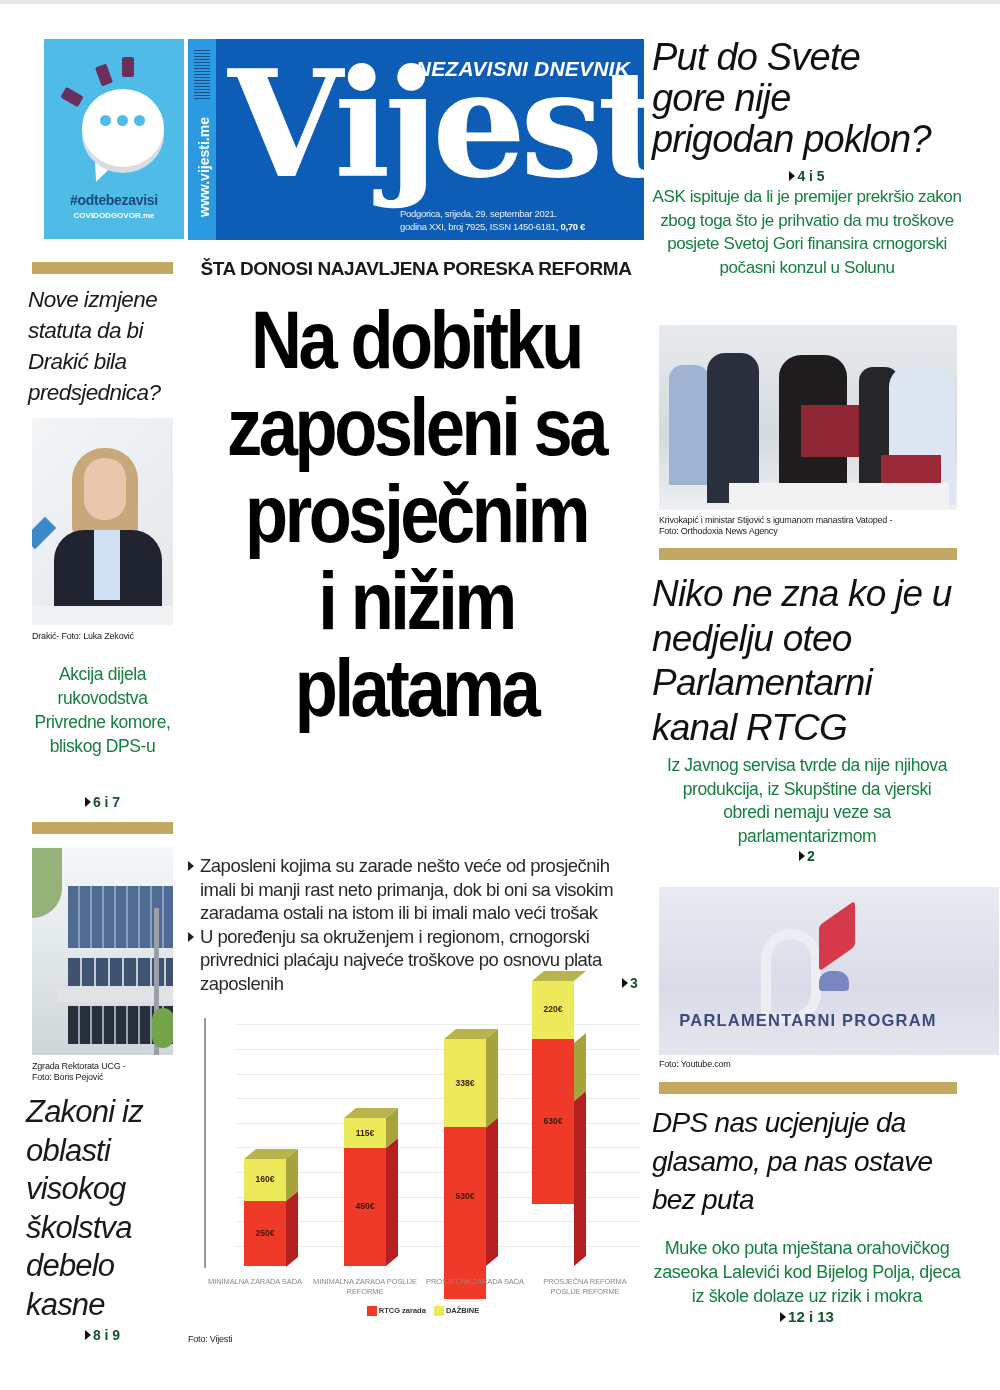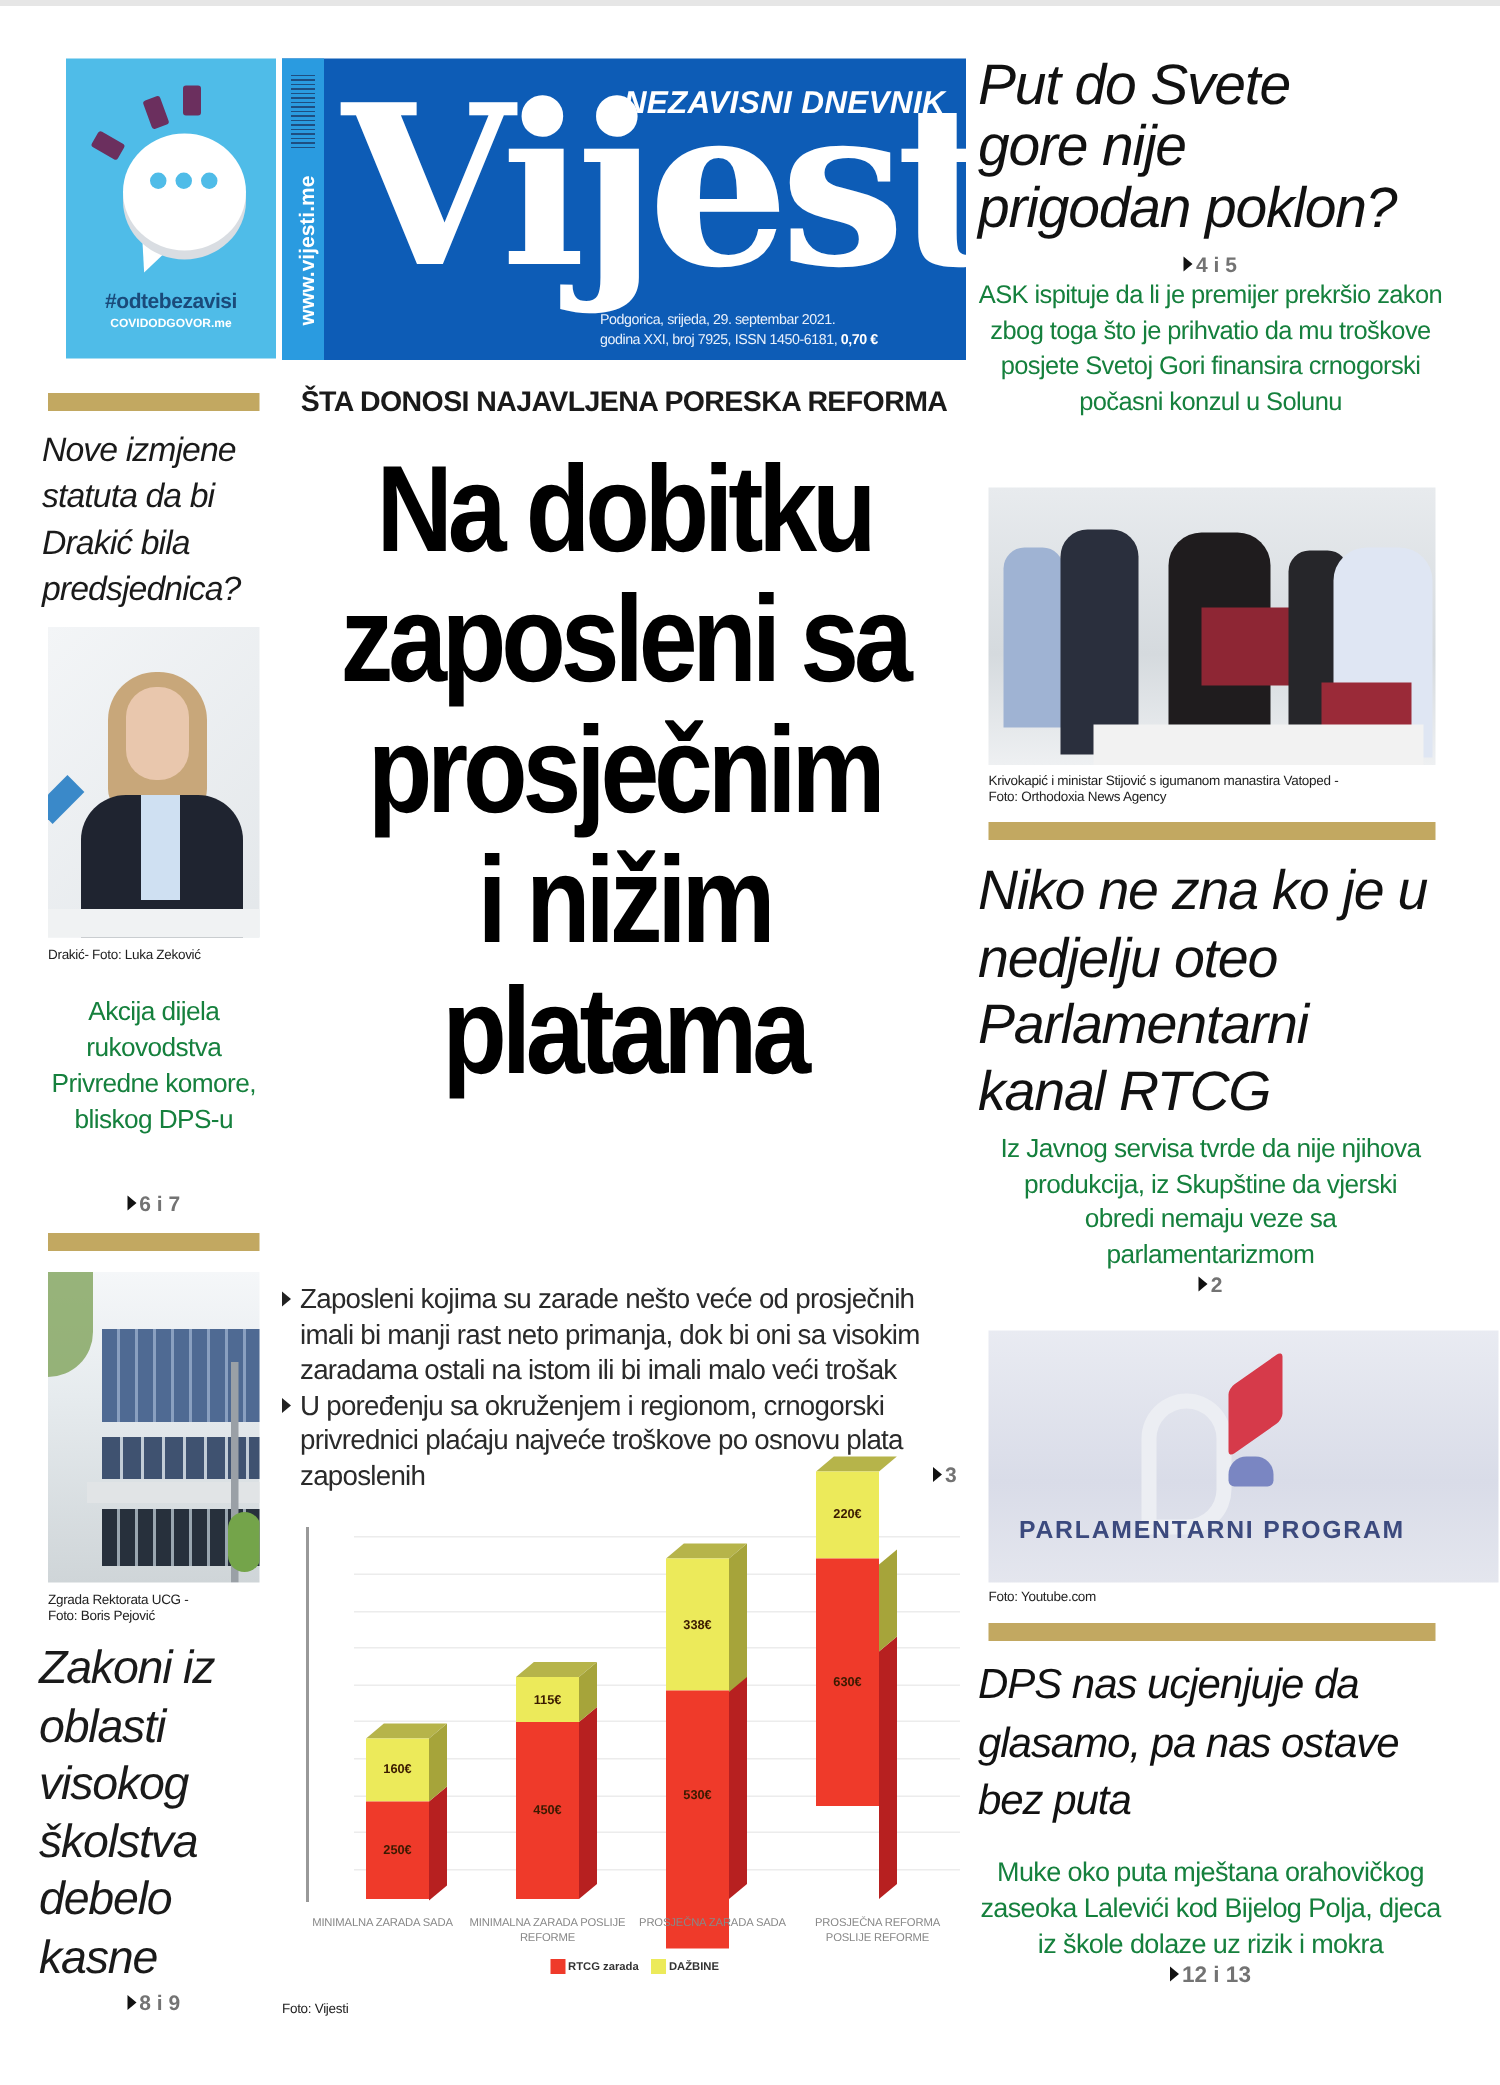--- a/index.html
+++ b/index.html
@@ -2,21 +2,21 @@
 <html><head>
 <meta charset="utf-8">
 <style>
   html,body{margin:0;padding:0;background:#fff;}
   body{width:1000px;height:1390px;position:relative;overflow:hidden;font-family:"Liberation Sans",sans-serif;color:#1a1a1a;}
   .page-top-line{position:absolute;left:0;top:0;width:1000px;height:4px;background:#e6e6e6;}
   .abs{position:absolute;}
   .gold{background:#c2a861;height:12px;}
   .center{font-style:italic;}
   .cap{font-size:9px;color:#222;line-height:11px;letter-spacing:-0.2px;}
-  .ref{font-weight:bold;font-size:15px;text-align:center;color:#737373;}
+  .ref{font-weight:bold;font-size:15px;text-align:center;color:#14532d;}
   .ref .tri{display:inline-block;width:0;height:0;border-top:5px solid transparent;border-bottom:5px solid transparent;border-left:6px solid #111;margin-right:2px;vertical-align:0px;}
 
   
   .covid{left:44px;top:39px;width:140px;height:200px;background:#4fbce8;}
   .covid .bubble{position:absolute;left:38px;top:50px;width:82px;height:78px;border-radius:50%;background:#fff;box-shadow:0 6px 0 #d9dde2;}
   .covid .tail{position:absolute;left:46px;top:118px;width:0;height:0;border-left:10px solid transparent;border-right:14px solid transparent;border-top:26px solid #fff;transform:rotate(18deg);}
   .covid .dot{position:absolute;top:76px;width:11px;height:11px;border-radius:50%;background:#4fbce8;}
   .covid .vial{position:absolute;width:12px;height:20px;background:#6b2f5e;border-radius:2px;}
   .covid .tag{position:absolute;left:0;width:140px;top:153px;text-align:center;font-weight:bold;font-size:14px;color:#1a4a7a;letter-spacing:-0.3px;}
   .covid .site{position:absolute;left:0;width:140px;top:172px;text-align:center;font-weight:bold;font-size:8px;color:#fff;}
@@ -220,21 +220,21 @@
         <div class="side" style="height:117.9px"></div>
         <div class="side tx" style="height:30.130000000000003px;bottom:117.9px"></div>
       </div>
       <div class="bar" style="left: 248px; height: 227.416px;">
         <div class="top" style="top:-10px"></div>
         <div class="seg tax" style="height:88.556px;line-height:88.556px">338€</div>
         <div class="seg net" style="height:172px;line-height:138.86px">530€</div>
         <div class="side" style="height:138.86px"></div>
         <div class="side tx" style="height:88.556px;bottom:138.86px"></div>
       </div>
-      <div class="bar" style="left: 348px; height: 285px;">
+      <div class="bar" style="left: 336px; height: 285px;">
         <div class="top" style="top:-10px"></div>
         <div class="seg tax" style="height:57.64px;line-height:57.64px">220€</div>
         <div class="seg net" style="height:165.06px;line-height:165.06px">630€</div>
         <div class="side" style="height:165.06px"></div>
         <div class="side tx" style="height:57.64px;bottom:165.06px"></div>
       </div>
     </div>
 </div>
 <div class="abs xlabels">
   <div>MINIMALNA ZARADA SADA</div>

